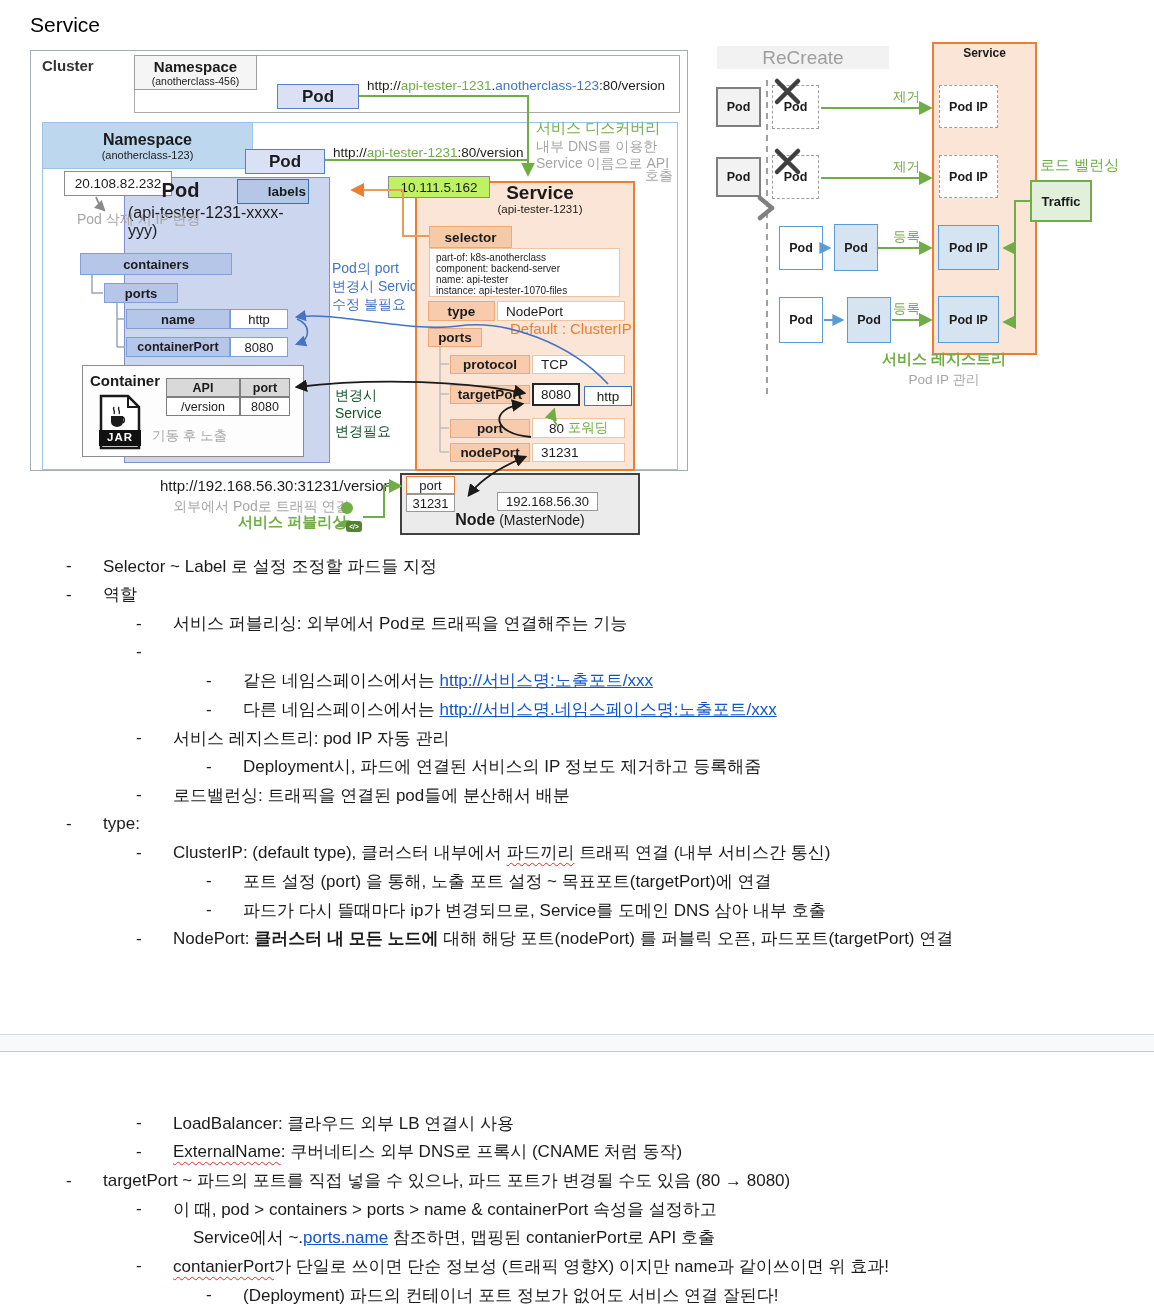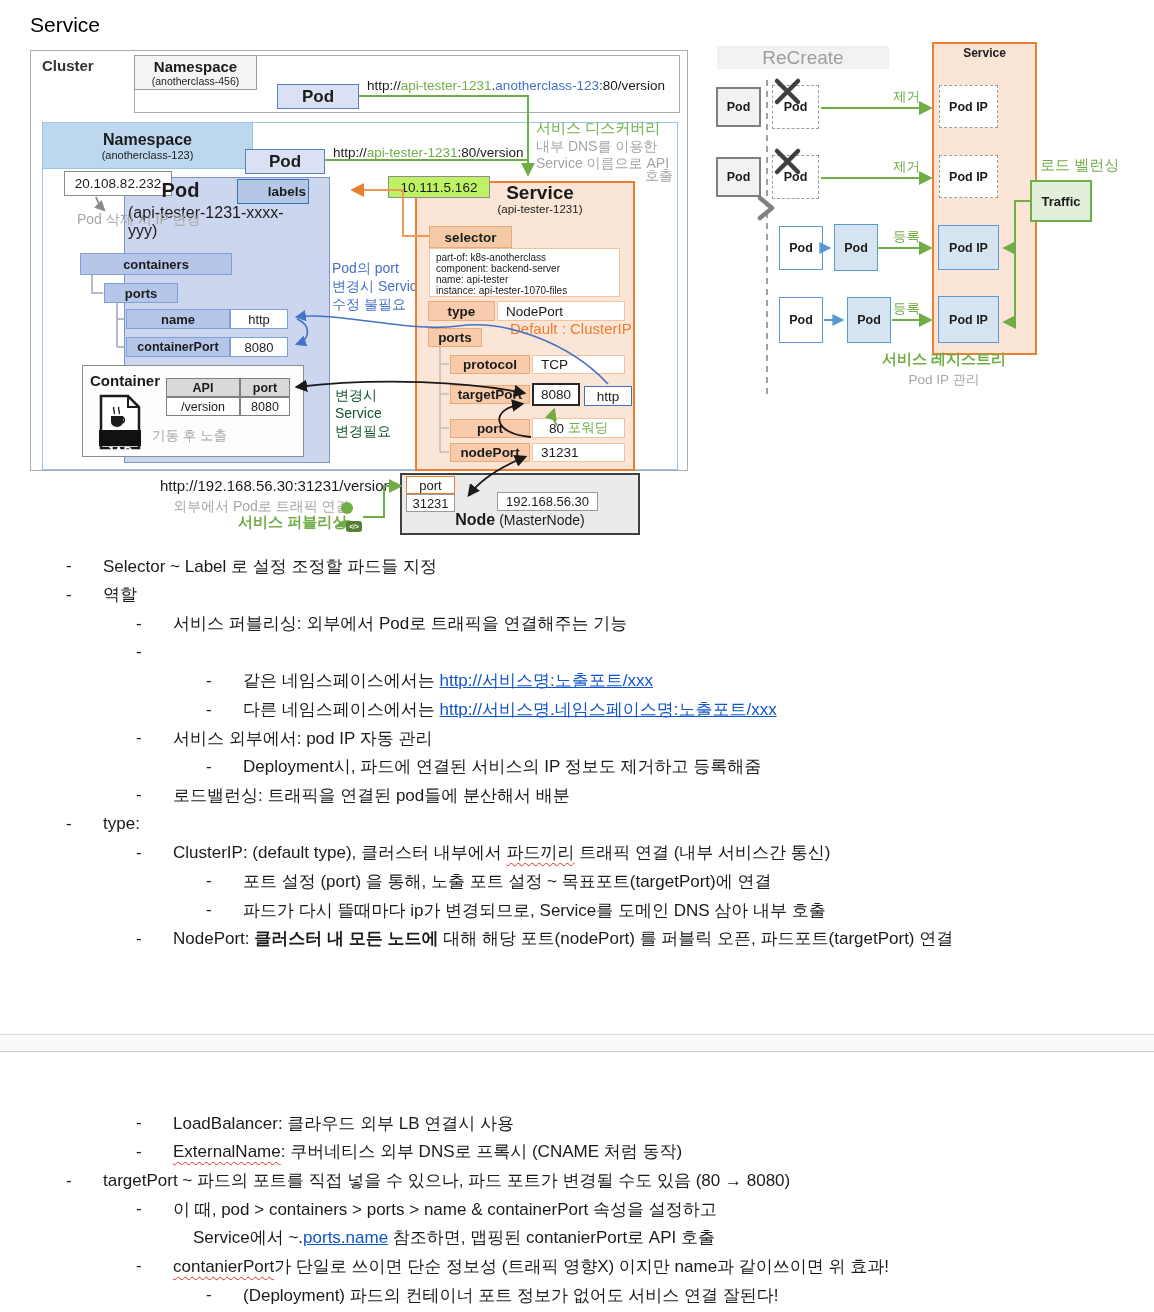--- a/index.html
+++ b/index.html
@@ -102,21 +102,21 @@
 
   <div class="abs" style="left:98px;top:394px;width:44px;height:56px;">
     <svg width="44" height="56" viewBox="0 0 44 56">
       <path d="M3,2 h27 l11,11 v41 h-38 z" fill="#fff" stroke="#1a1a1a" stroke-width="2.5"></path>
       <path d="M30,2 v11 h11" fill="none" stroke="#1a1a1a" stroke-width="2"></path>
       <path d="M16,20 c2,-3 -2,-4 0,-7 M21,20 c2,-3 -2,-4 0,-7" fill="none" stroke="#1a1a1a" stroke-width="1.4"></path>
       <path d="M13,22 h12 v6 a6,5 0 0 1 -12 0 z" fill="#1a1a1a"></path>
       <path d="M25,23 a4,4 0 0 1 0,6" fill="none" stroke="#1a1a1a" stroke-width="1.6"></path>
       <rect x="1" y="36" width="42" height="16" fill="#111"></rect>
     </svg>
-    <div class="abs" style="left:0;top:37px;width:44px;text-align:center;color:#fff;font-weight:bold;font-size:11.5px;letter-spacing:1px;margin-top:14px;">JAR</div>
+    <div class="abs" style="left:0;top:37px;width:44px;text-align:center;color:#fff;font-weight:bold;font-size:11.5px;letter-spacing:1px;">JAR</div>
   </div>
   <div class="abs gy" style="left:152px;top:427px;font-size:13.5px;">기동 후 노출</div>
 
   <div class="abs b" style="left:332px;top:259px;font-size:14px;line-height:18px;">
     <div>Pod의 port</div>
     <div>변경시 Service</div>
     <div>수정 불필요</div>
   </div>
   <div class="abs" style="left:335px;top:386px;font-size:14px;line-height:18px;color:#14532d;">
     <div>변경시</div>
@@ -289,21 +289,21 @@
       <div class="note-row level-3">
         <span class="dash">-</span>
         <span class="note-text"><span>같은 네임스페이스에서는 </span><a class="link" href="#">http://서비스명:노출포트/xxx</a></span>
       </div>
       <div class="note-row level-3">
         <span class="dash">-</span>
         <span class="note-text"><span>다른 네임스페이스에서는 </span><a class="link" href="#">http://서비스명.네임스페이스명:노출포트/xxx</a></span>
       </div>
       <div class="note-row level-2">
         <span class="dash">-</span>
-        <span class="note-text"><span>서비스 외부에서: pod IP 자동 관리</span></span>
+        <span class="note-text"><span>서비스 레지스트리: pod IP 자동 관리</span></span>
       </div>
       <div class="note-row level-3">
         <span class="dash">-</span>
         <span class="note-text"><span>Deployment시, 파드에 연결된 서비스의 IP 정보도 제거하고 등록해줌</span></span>
       </div>
       <div class="note-row level-2">
         <span class="dash">-</span>
         <span class="note-text"><span>로드밸런싱: 트래픽을 연결된 pod들에 분산해서 배분</span></span>
       </div>
       <div class="note-row level-1">

